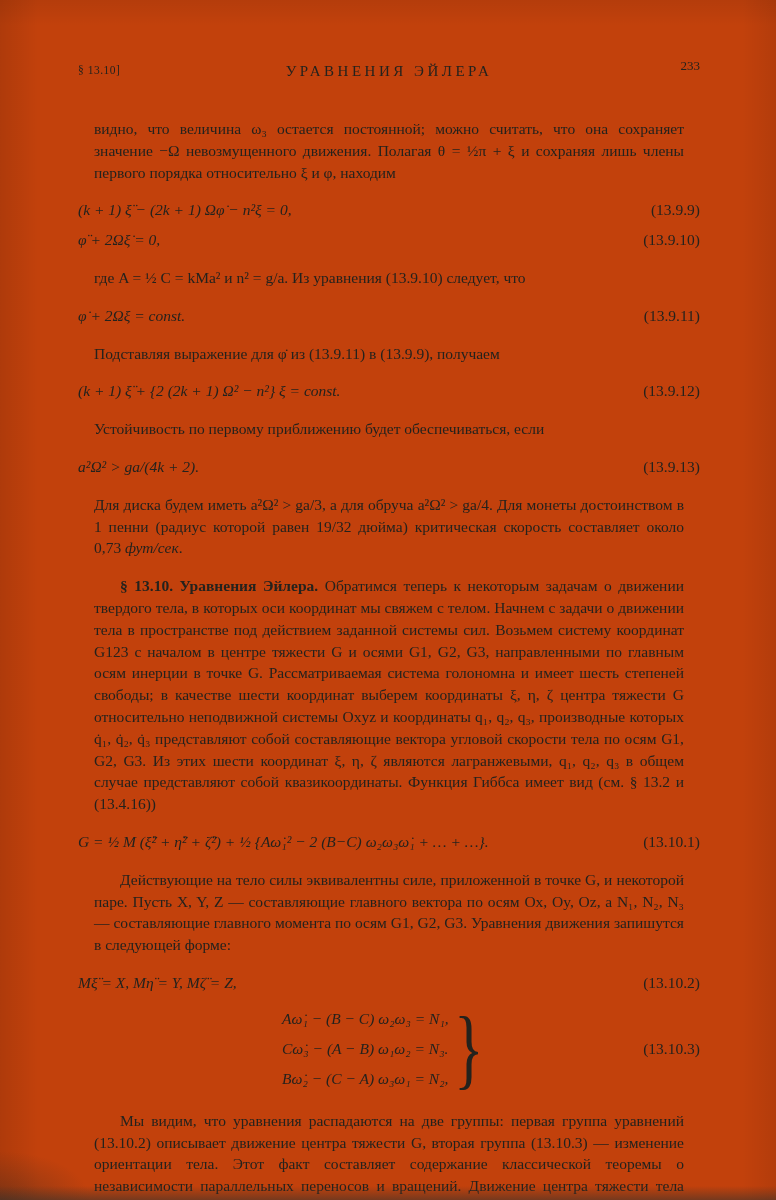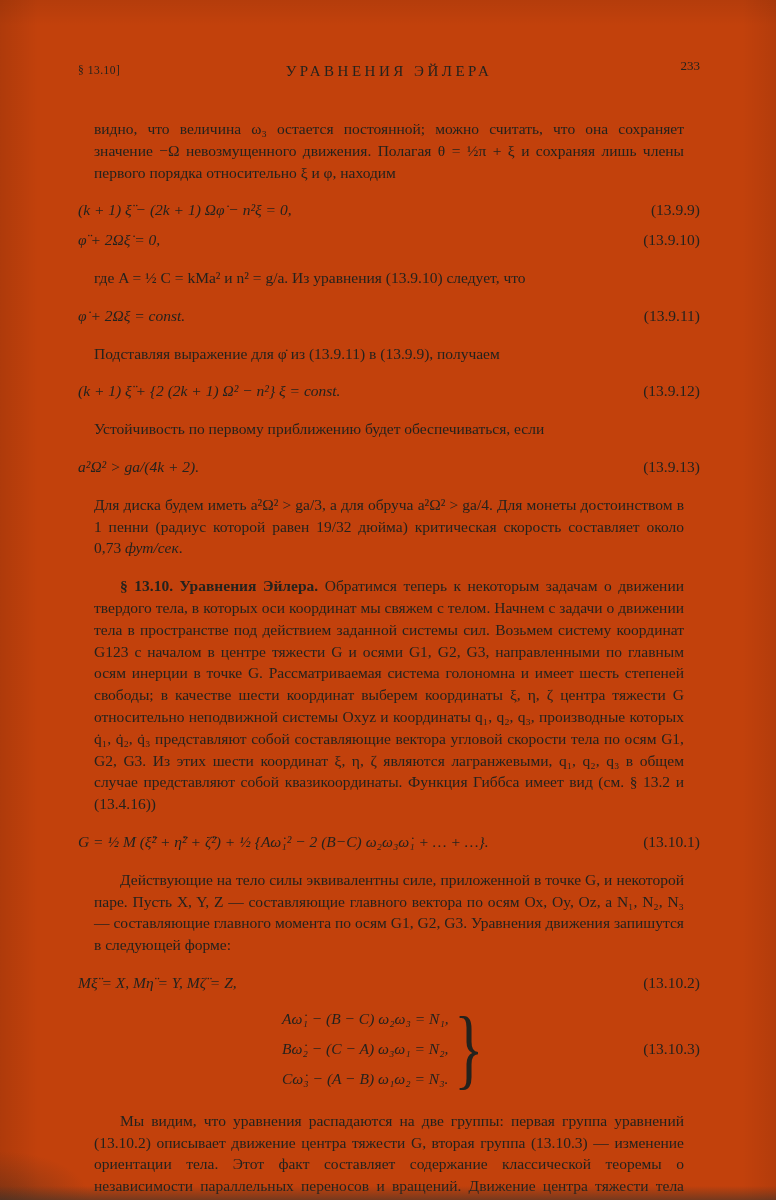--- a/index.html
+++ b/index.html
@@ -123,22 +123,22 @@
     <p class="para indent">Действующие на тело силы эквивалентны силе, приложенной в точке G, и некоторой паре. Пусть X, Y, Z — составляющие главного вектора по осям Ox, Oy, Oz, а N₁, N₂, N₃ — составляющие главного момента по осям G1, G2, G3. Уравнения движения запишутся в следующей форме:</p>
 
     <div class="eq">
       <span class="eq-f">Mξ̈ = X,  Mη̈ = Y,  Mζ̈ = Z,</span>
       <span class="eq-n">(13.10.2)</span>
     </div>
 
     <div class="eq-sys">
       <div class="eq-lines">
         <div>Aω̇₁ − (B − C) ω₂ω₃ = N₁,</div>
+        <div>Cω̇₃ − (A − B) ω₁ω₂ = N₃.</div>
         <div>Bω̇₂ − (C − A) ω₃ω₁ = N₂,</div>
-        <div>Cω̇₃ − (A − B) ω₁ω₂ = N₃.</div>
       </div>
       <span class="brace">}</span>
       <span class="eq-n">(13.10.3)</span>
     </div>
 
     <p class="para indent">Мы видим, что уравнения распадаются на две группы: первая группа уравнений (13.10.2) описывает движение центра тяжести G, вторая группа (13.10.3) — изменение ориентации тела. Этот факт составляет содержание классической теоремы о независимости параллельных переносов и вращений. Движение центра тяжести тела описывается так же, как движение материальной точки массы M под действием силы, равной главному вектору всех сил,</p>
 
   </main>
 </div>
 

